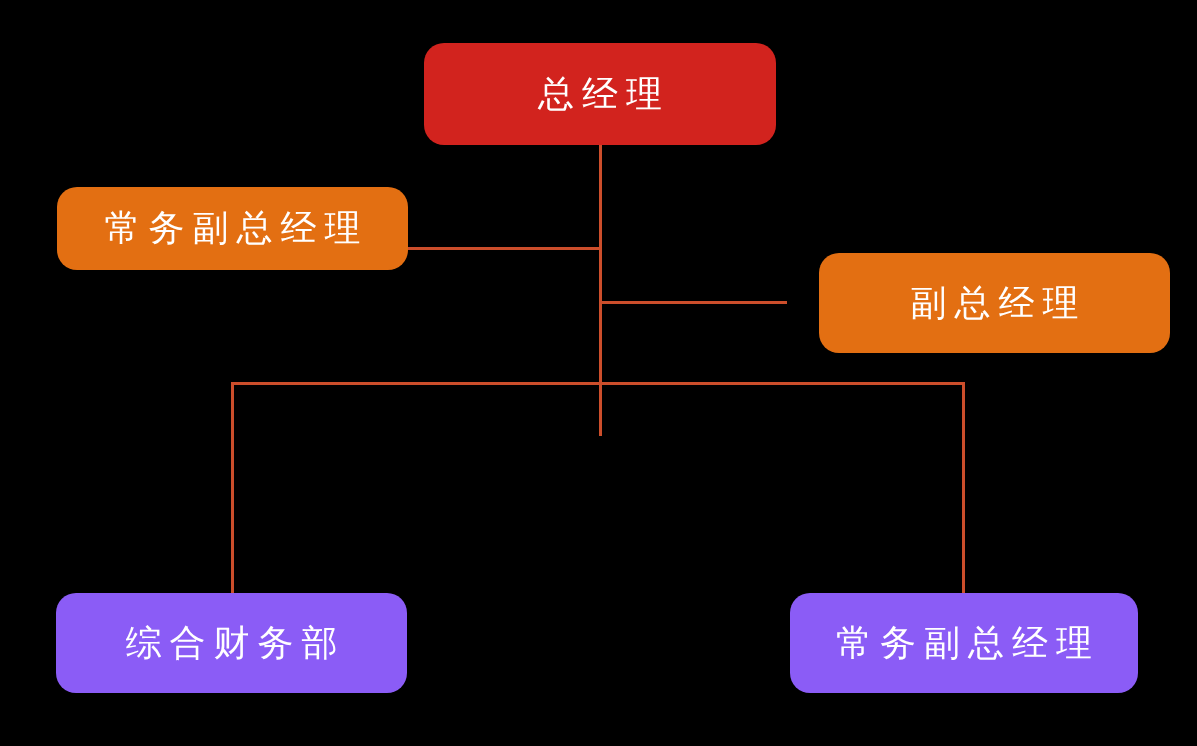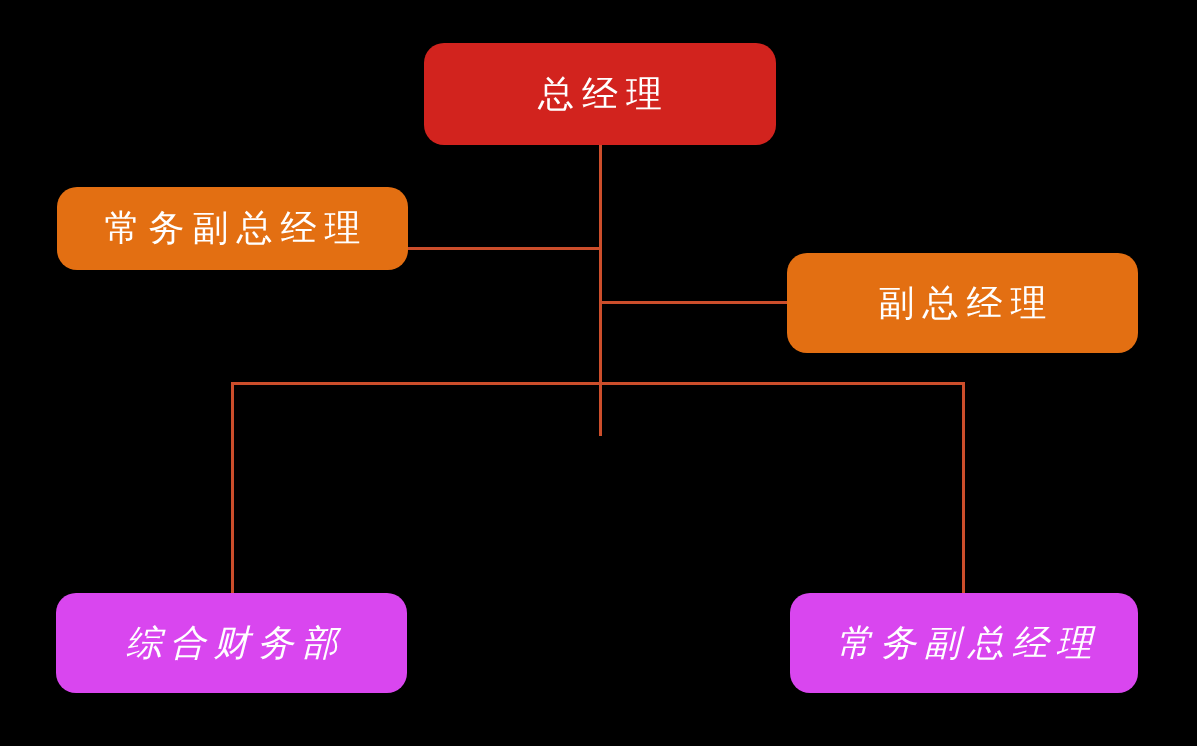--- a/index.html
+++ b/index.html
@@ -23,31 +23,31 @@
     border-radius: 20px;
     color: #ffffff;
     font-size: 36px;
     letter-spacing: 8px;
     padding-left: 8px; 
     box-sizing: border-box;
     white-space: nowrap;
   }
   .node--red    { background: #d2231e; }
   .node--orange { background: #e36f12; }
-  .node--yellow { background: #d946ef; font-style: italic; }
+  .node--yellow { background: #8b5cf6; }
 
   .edge {
     position: absolute;
     background: #cc4e2b;
   }
 
   
   #node-gm        { left: 424px; top: 43px;  width: 352px; height: 102px; }
   #node-evgm      { left: 57px;  top: 187px; width: 351px; height: 83px; }
-  #node-dgm       { left: 787px; top: 253px; width: 351px; height: 100px; }
+  #node-dgm       { left: 819px; top: 253px; width: 351px; height: 100px; }
   #node-gma       { left: 429px; top: 436px; width: 349px; height: 102px; }
   #node-fin       { left: 56px;  top: 593px; width: 351px; height: 100px; }
   #node-eng       { left: 790px; top: 593px; width: 348px; height: 100px; }
 
   
   #edge-trunk        { left: 599px; top: 145px; width: 3px;   height: 291px; }
   #edge-left-branch  { left: 408px; top: 247px; width: 193px; height: 3px;   }
   #edge-right-branch { left: 600px; top: 301px; width: 187px; height: 3px;   }
   #edge-bus          { left: 232px; top: 382px; width: 733px; height: 3px;   }
   #edge-left-drop    { left: 231px; top: 382px; width: 3px;   height: 211px; }

